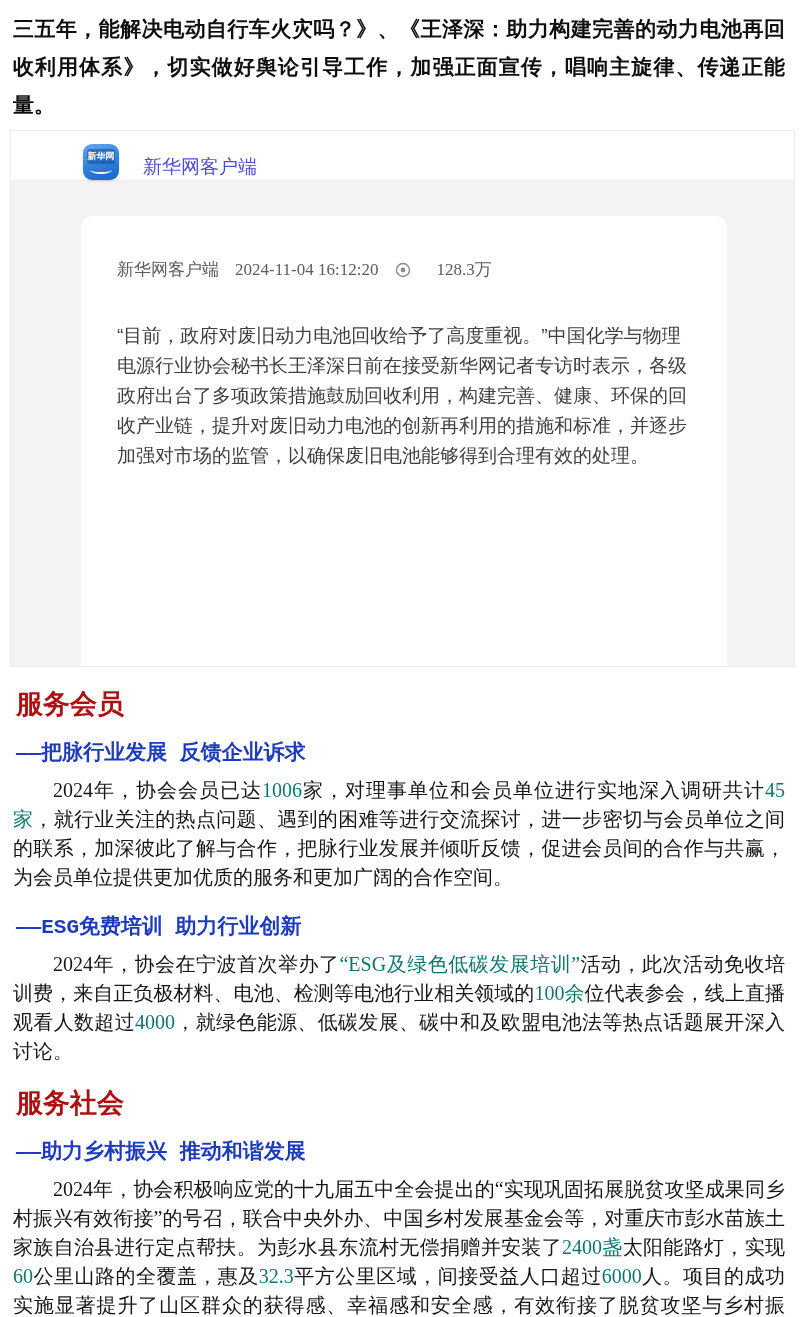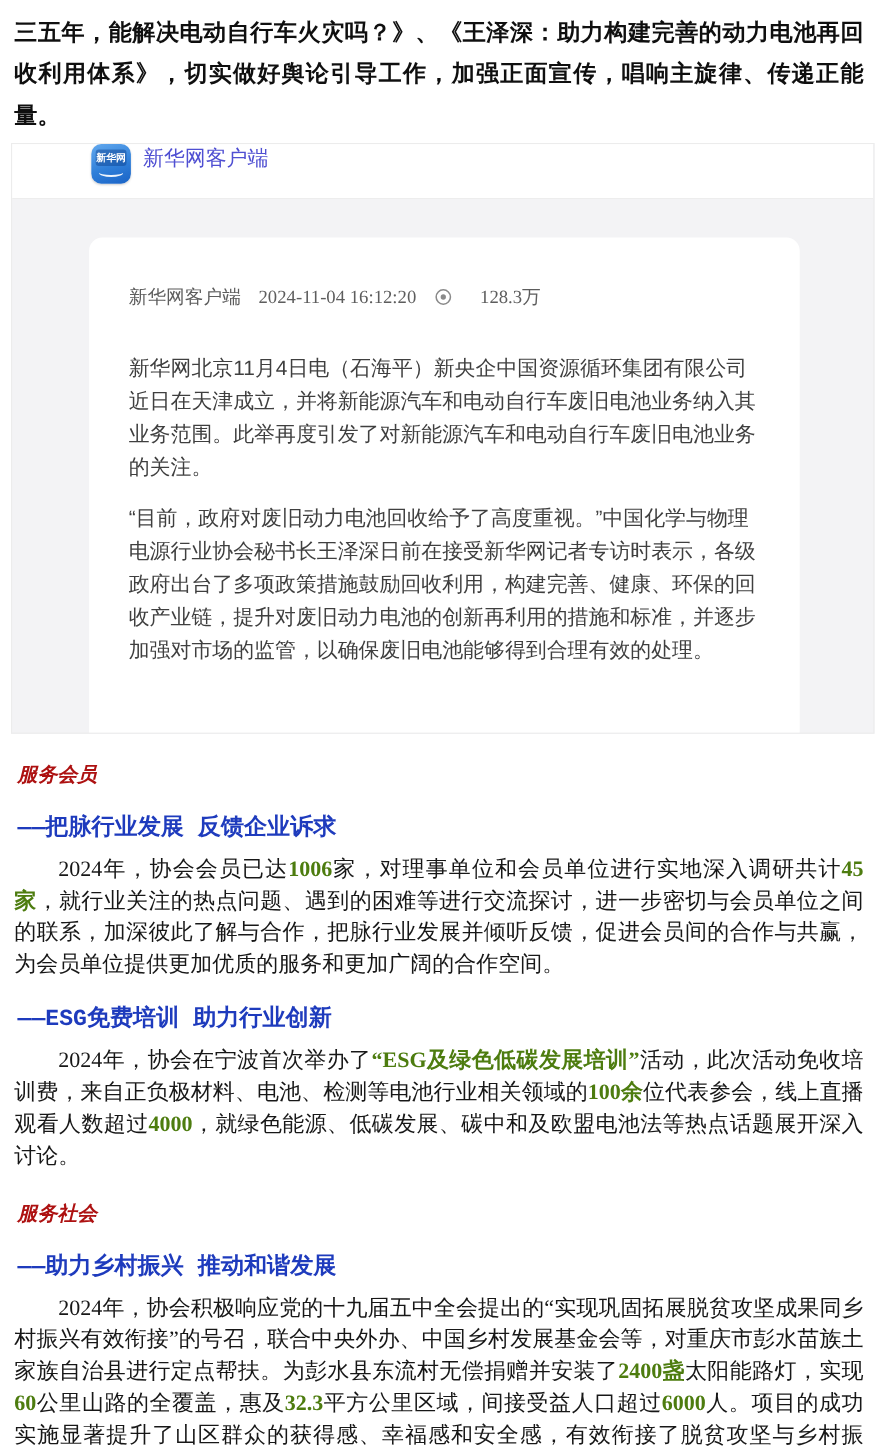--- a/index.html
+++ b/index.html
@@ -12,51 +12,50 @@
   }
 
   
   .doc-intro {
     margin: 10px 15px 0 13px;
     font-size: 21px; line-height: 38px; font-weight: 700;
     color: #0f0f0f; text-align: justify;
   }
   .sec-heading-red {
     margin: 24px 15px 0 16px;
-    font-size: 18px; line-height: 27px; font-weight: 700;
+    font-size: 27px; line-height: 27px; font-weight: 700;
     color: #ad1111;
-    font-style: italic;
   }
   .sec-heading-blue {
     margin: 22px 15px 0 16px;
     font-size: 21px; line-height: 27px; font-weight: 700;
     color: #1e3bbd;
     font-family: Liberation Mono, monospace;
   }
   .doc-para {
     margin: 9px 15px 0 13px;
     font-size: 20px; line-height: 29px;
     color: #171717; text-align: justify; text-indent: 2em;
   }
-  .doc-para .hl { color: #4d7c0f; font-weight: 700; }
+  .doc-para .hl { color: #0f766e; font-weight: 400; }
 
   
   .shot {
     margin: 6px 5px 0 10px;
     border: 1px solid #ececec;
     background: #f3f3f5;
     height: 537px;
     overflow: hidden;
     font-family: "Liberation Sans", "DejaVu Sans", sans-serif;
   }
   .shot-header {
     height: 50px; background: #ffffff;
     border-bottom: 1px solid #ededed;
-    display: flex; align-items: flex-start;
-    padding-left: 72px; gap: 11px;
+    display: flex; align-items: flex-end;
+    padding-left: 72px; gap: 24px;
   }
   .app-icon {
     width: 36px; height: 36px; border-radius: 9px;
     background: linear-gradient(160deg, #63a9ee 0%, #2f7fd9 55%, #1a63c6 100%);
     position: relative; flex: 0 0 auto;
     box-shadow: 0 1px 2px rgba(0,0,0,.18);
   }
   .app-icon-band {
     position: absolute; top: 5px; left: 4px; right: 4px; height: 15px;
     background: rgba(10, 61, 140, 0.45); border-radius: 3px;
@@ -117,21 +116,20 @@
         <span class="meta-src">新华网客户端</span>
         <span class="meta-time">2024-11-04 16:12:20</span>
         <span class="meta-views">
           <svg class="eye-icon" viewBox="0 0 18 18" fill="none">
             <circle cx="9" cy="9" r="6.5" stroke="#8a8a8a" stroke-width="1.4"></circle>
             <circle cx="9" cy="9" r="2.4" fill="#8a8a8a"></circle>
           </svg>
           <span>128.3万</span>
         </span>
       </div>
-      <p class="card-para">新华网北京11月4日电（石海平）新央企中国资源循环集团有限公司近日在天津成立，并将新能源汽车和电动自行车废旧电池业务纳入其业务范围。此举再度引发了对新能源汽车和电动自行车废旧电池业务的关注。</p>
       <p class="card-para">“目前，政府对废旧动力电池回收给予了高度重视。”中国化学与物理电源行业协会秘书长王泽深日前在接受新华网记者专访时表示，各级政府出台了多项政策措施鼓励回收利用，构建完善、健康、环保的回收产业链，提升对废旧动力电池的创新再利用的措施和标准，并逐步加强对市场的监管，以确保废旧电池能够得到合理有效的处理。</p>
     </div>
   </div>
 </div>
 
 <h3 class="sec-heading-red">服务会员</h3>
 <h4 class="sec-heading-blue">——把脉行业发展 反馈企业诉求</h4>
 <p class="doc-para"><span>2024年，协会会员已达</span><span class="hl">1006</span><span>家，对理事单位和会员单位进行实地深入调研共计</span><span class="hl">45家</span><span>，就行业关注的热点问题、遇到的困难等进行交流探讨，进一步密切与会员单位之间的联系，加深彼此了解与合作，把脉行业发展并倾听反馈，促进会员间的合作与共赢，为会员单位提供更加优质的服务和更加广阔的合作空间。</span></p>
 
 <h4 class="sec-heading-blue">——ESG免费培训 助力行业创新</h4>

